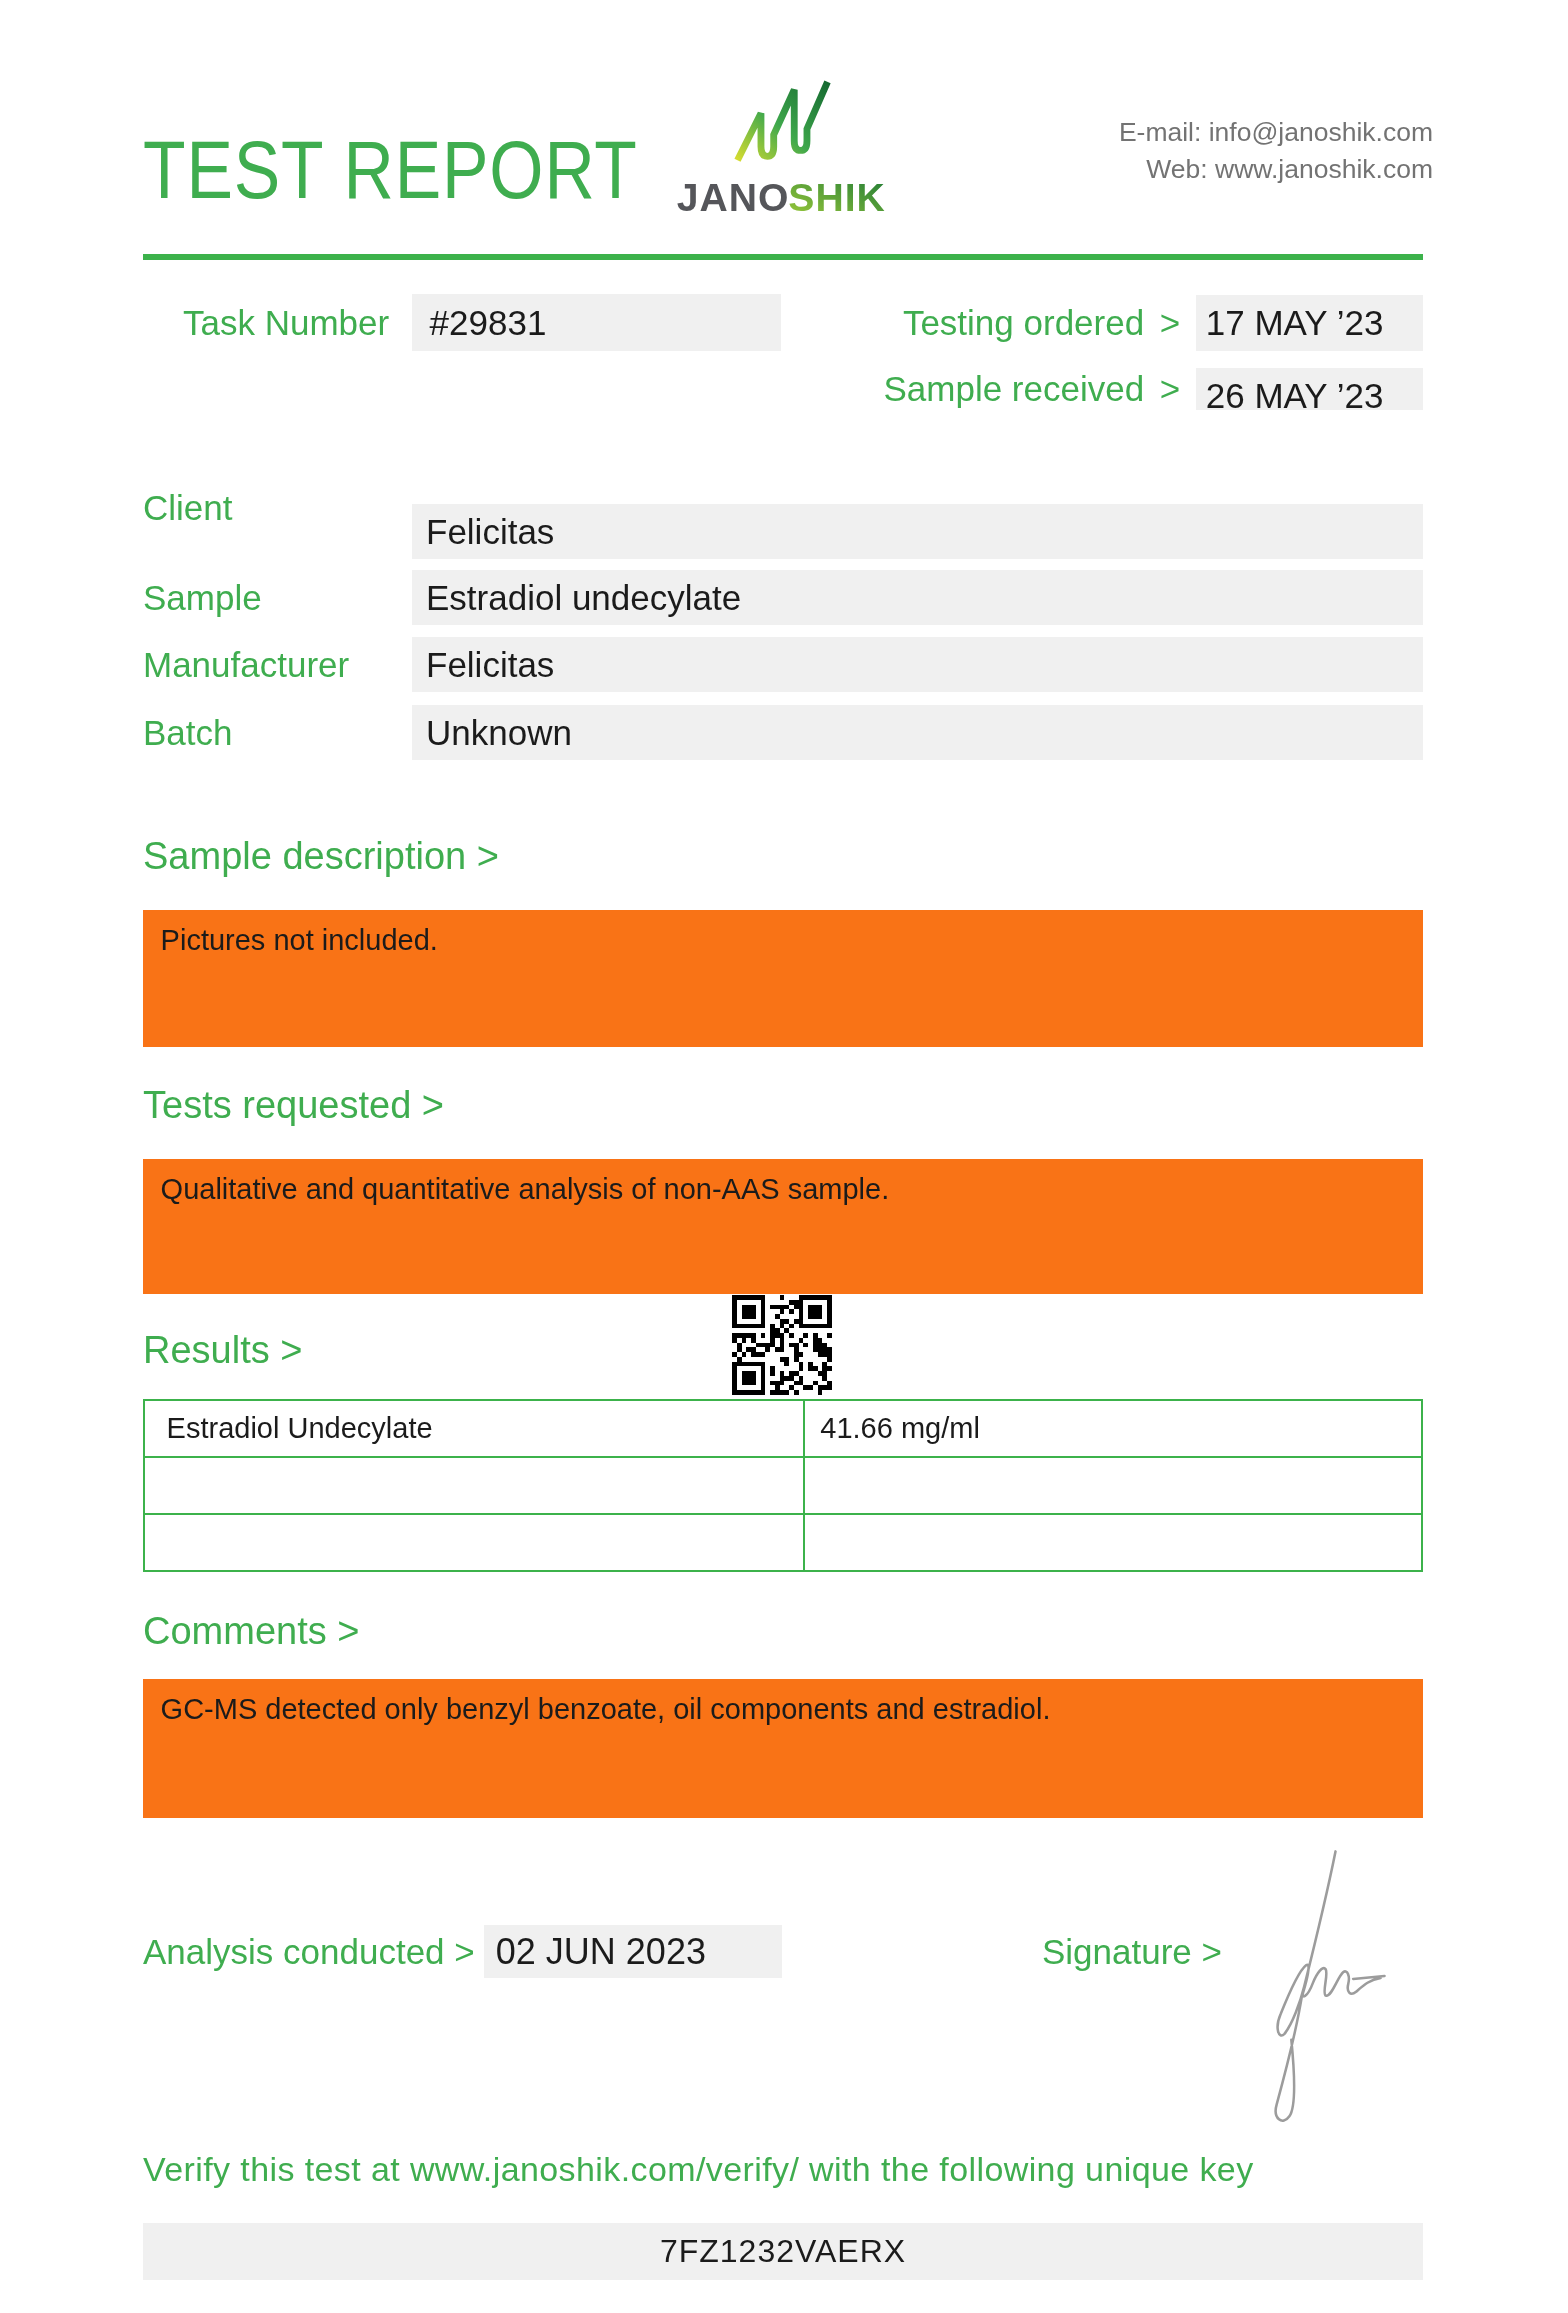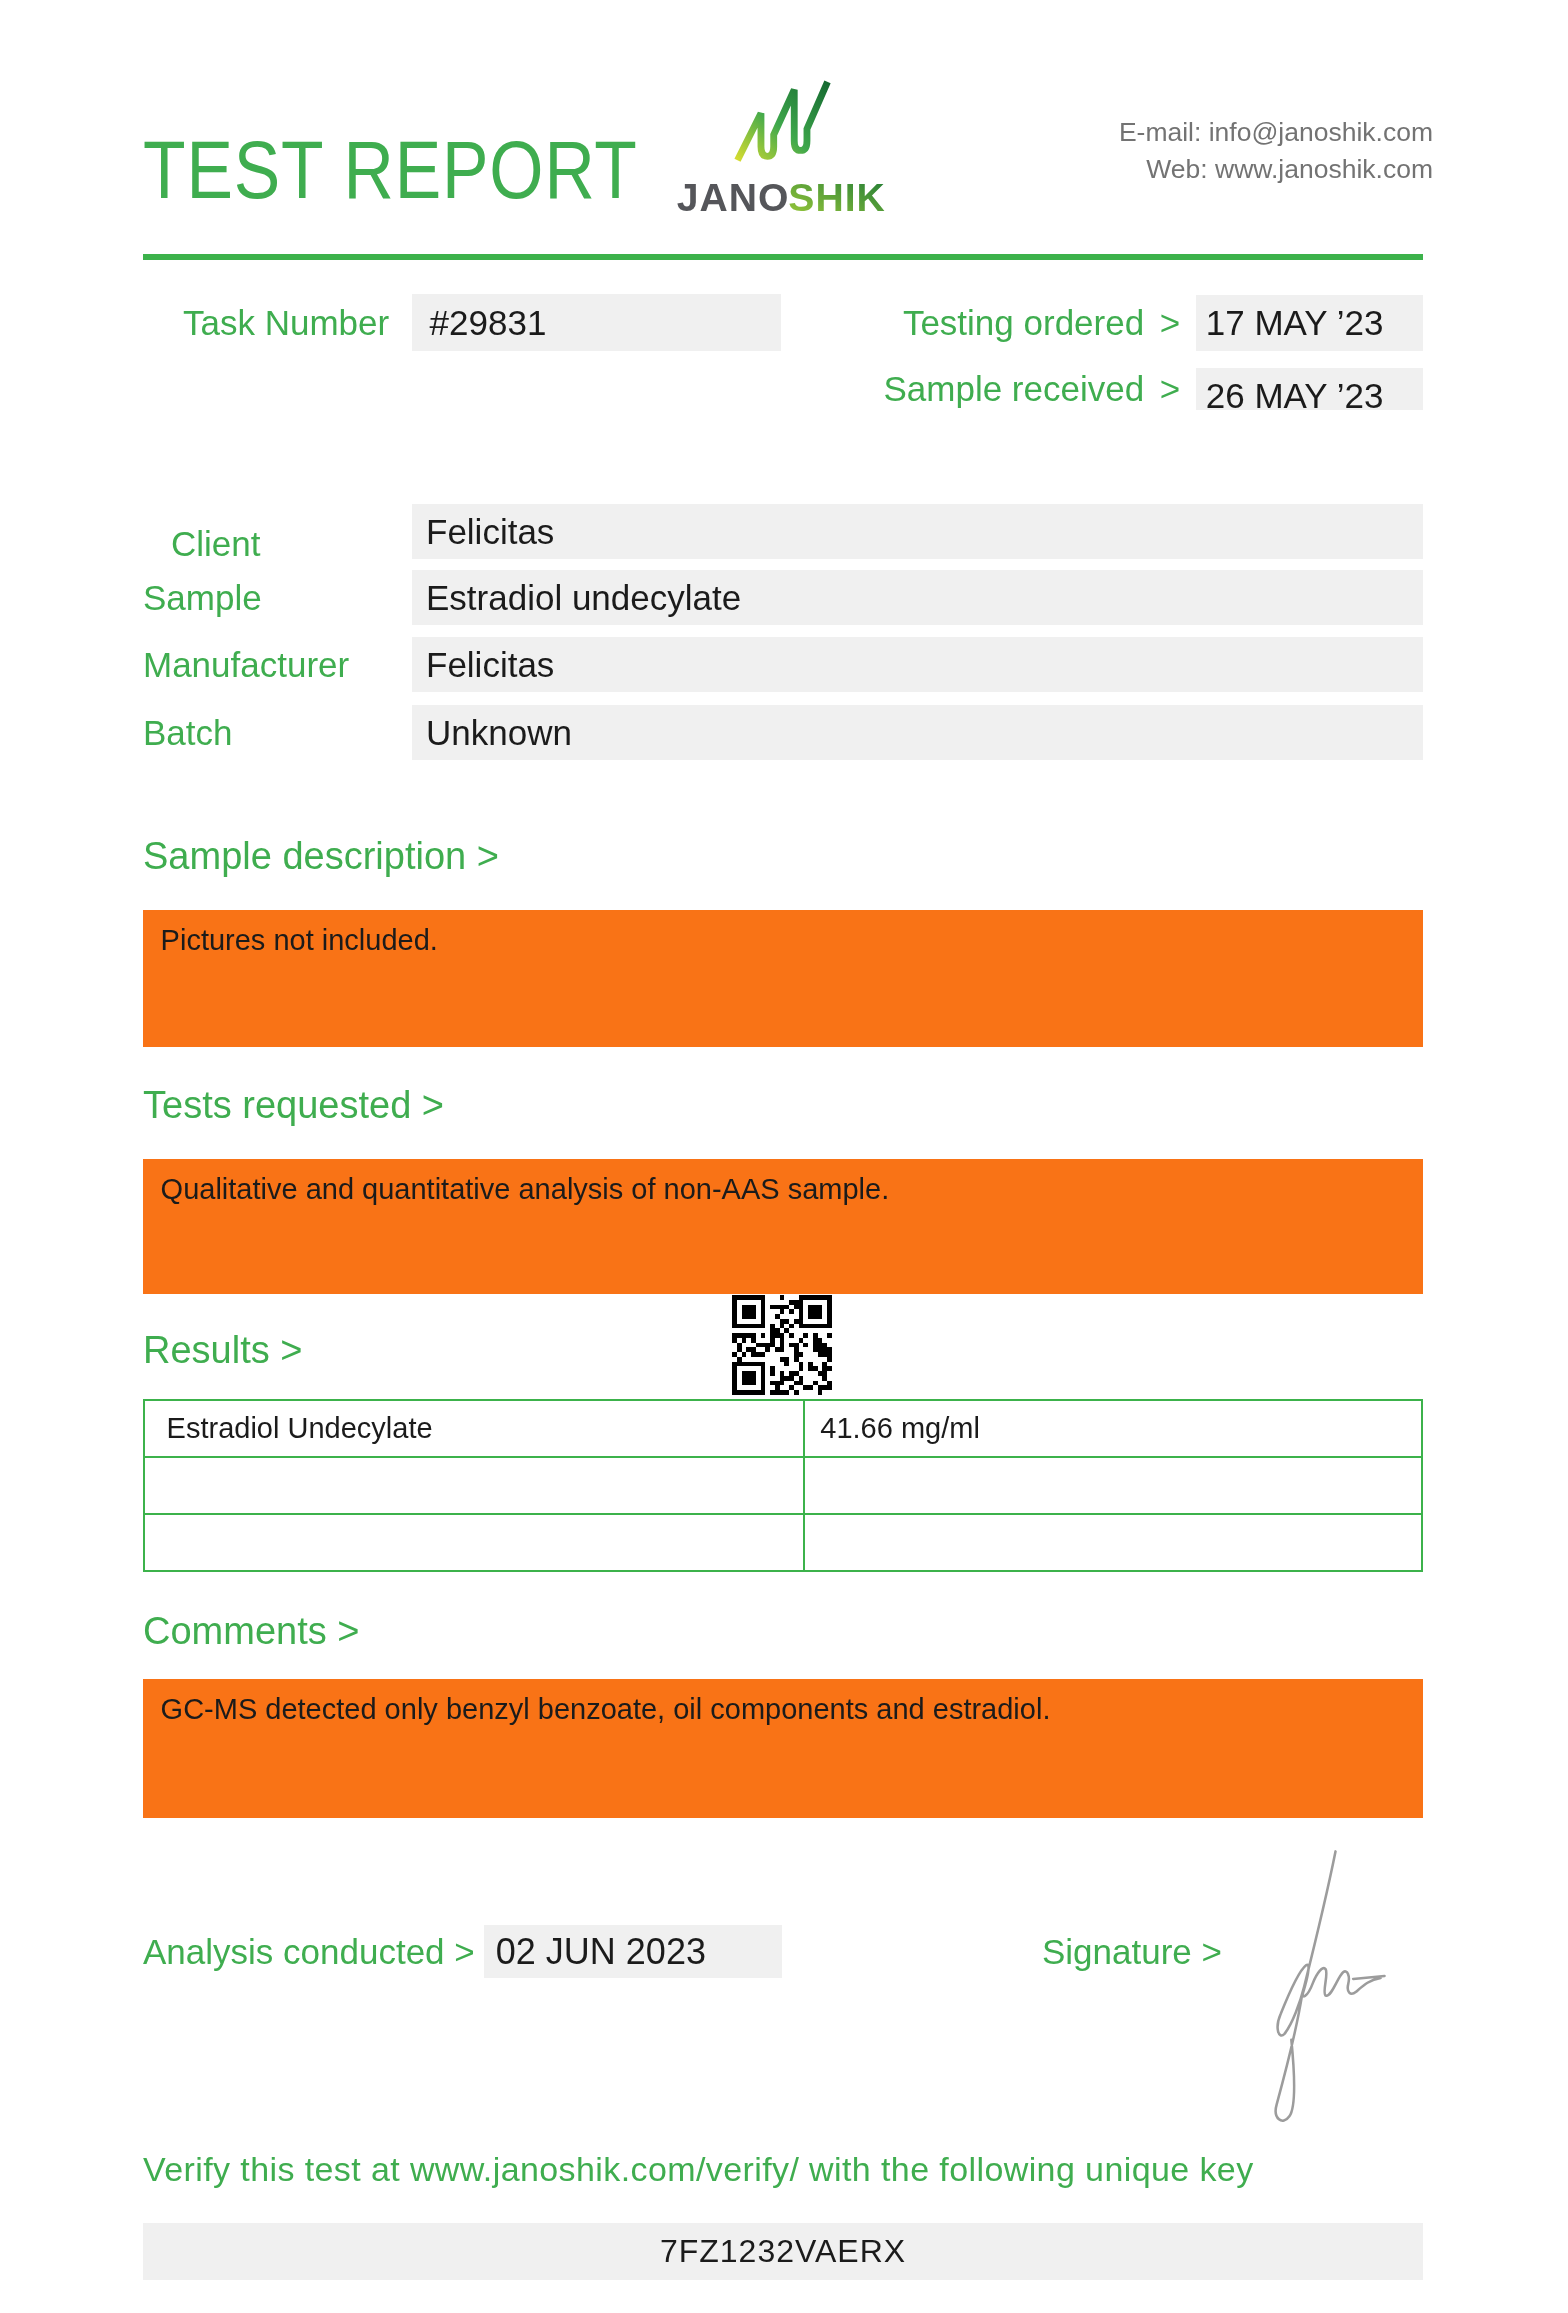--- a/index.html
+++ b/index.html
@@ -121,21 +121,21 @@
     <span class="label36">Testing ordered</span>
     <span class="label36">&gt;</span>
     <span class="valbox">17 MAY ’23</span>
   </div>
   <div class="abs daterow daterow2">
     <span class="label36">Sample received</span>
     <span class="label36">&gt;</span>
     <span class="valbox">26 MAY ’23</span>
   </div>
 
-  <div class="abs label36 inforow-label" style="top:516px;margin-left:28px;">Client</div>
+  <div class="abs label36 inforow-label" style="top:480px;">Client</div>
   <div class="abs valbox inforow-box" style="top:504px;">Felicitas</div>
 
   <div class="abs label36 inforow-label" style="top:570px;">Sample</div>
   <div class="abs valbox inforow-box" style="top:570px;">Estradiol undecylate</div>
 
   <div class="abs label36 inforow-label" style="top:637px;">Manufacturer</div>
   <div class="abs valbox inforow-box" style="top:637px;">Felicitas</div>
 
   <div class="abs label36 inforow-label" style="top:705px;">Batch</div>
   <div class="abs valbox inforow-box" style="top:705px;">Unknown</div>

